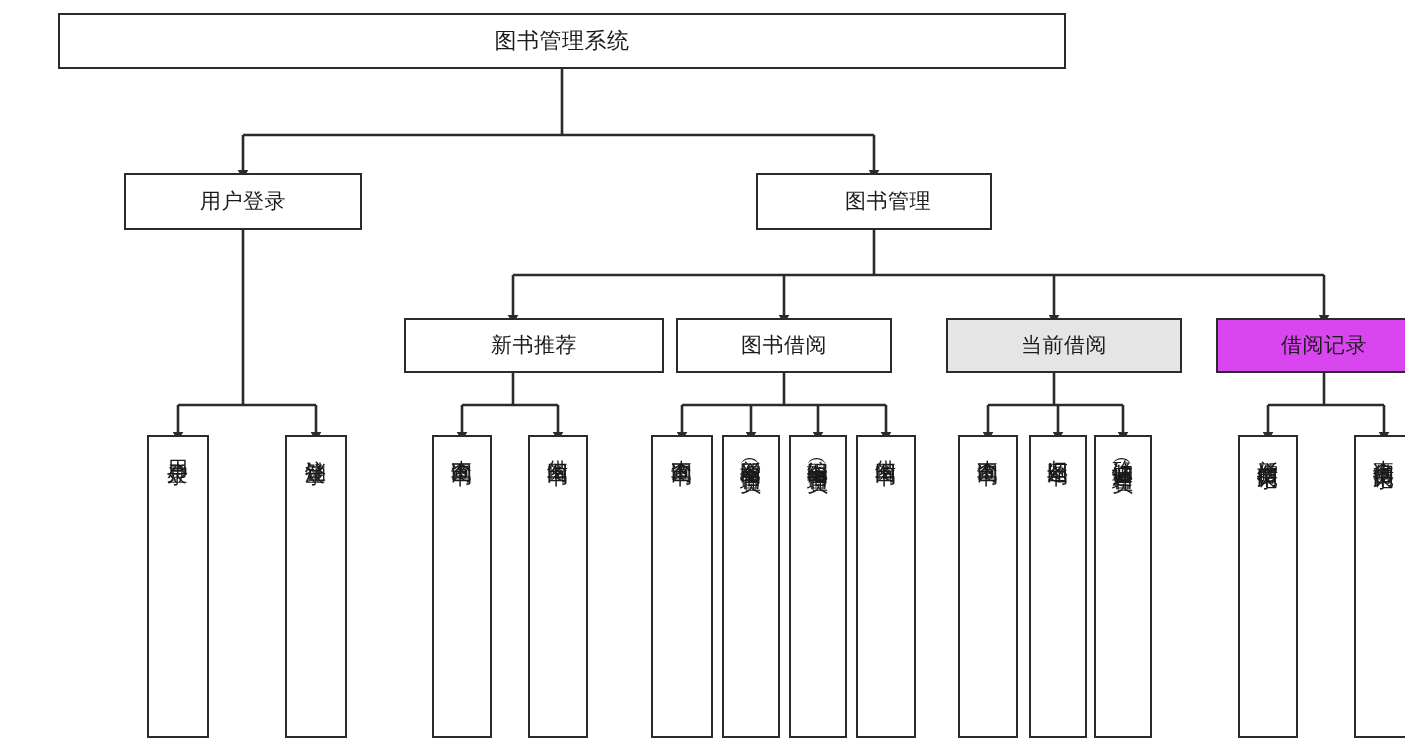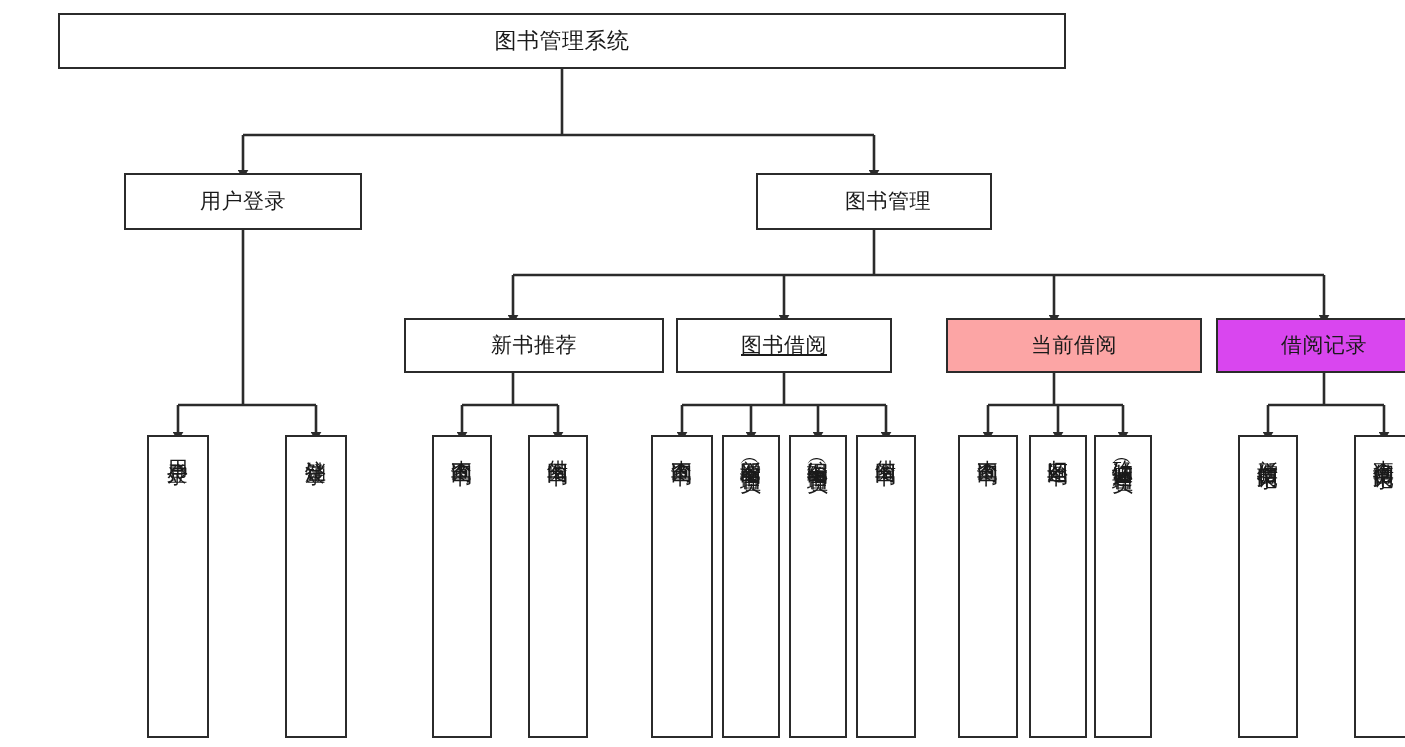--- a/index.html
+++ b/index.html
@@ -128,23 +128,23 @@
       <div class="node-box horizontal" style="left: 80px; top: 173px; width: 238px; height: 57px; border-color: rgb(43, 43, 43); background: rgb(255, 255, 255);">
         <span class="node-label" style="color: rgb(26, 26, 26);">用户登录</span>
       </div>
       <div class="node-box horizontal" style="left: 712px; top: 173px; width: 236px; height: 57px; border-color: rgb(43, 43, 43); background: rgb(255, 255, 255); padding-left: 28px;">
         <span class="node-label" style="color: rgb(26, 26, 26);">图书管理</span>
       </div>
       <div class="node-box horizontal" style="left: 360px; top: 318px; width: 260px; height: 55px; border-color: rgb(43, 43, 43); background: rgb(255, 255, 255);">
         <span class="node-label" style="color: rgb(26, 26, 26);">新书推荐</span>
       </div>
       <div class="node-box horizontal" style="left: 632px; top: 318px; width: 216px; height: 55px; border-color: rgb(43, 43, 43); background: rgb(255, 255, 255);">
-        <span class="node-label" style="color: rgb(26, 26, 26); text-decoration: underline;">图书借阅</span>
+        <span class="node-label" style="color: rgb(26, 26, 26);">图书借阅</span>
       </div>
-      <div class="node-box horizontal" style="left: 902px; top: 318px; width: 256px; height: 55px; border-color: rgb(43, 43, 43); background: #fca5a5;">
+      <div class="node-box horizontal" style="left: 902px; top: 318px; width: 236px; height: 55px; border-color: rgb(43, 43, 43); background: #e5e5e5;">
         <span class="node-label" style="color: rgb(26, 26, 26);">当前借阅</span>
       </div>
       <div class="node-box horizontal" style="left: 1172px; top: 318px; width: 216px; height: 55px; border-color: rgb(43, 43, 43); background: #d946ef;">
         <span class="node-label" style="color: rgb(26, 26, 26);">借阅记录</span>
       </div>
       <div class="node-box vertical" style="left: 103px; top: 435px; width: 62px; height: 303px; border-color: rgb(43, 43, 43); background: rgb(255, 255, 255);">
         <span class="node-label" style="color: rgb(26, 26, 26);">用户登录</span>
       </div>
       <div class="node-box vertical" style="left: 241px; top: 435px; width: 62px; height: 303px; border-color: rgb(43, 43, 43); background: rgb(255, 255, 255);">
         <span class="node-label" style="color: rgb(26, 26, 26);">注销登录</span>

